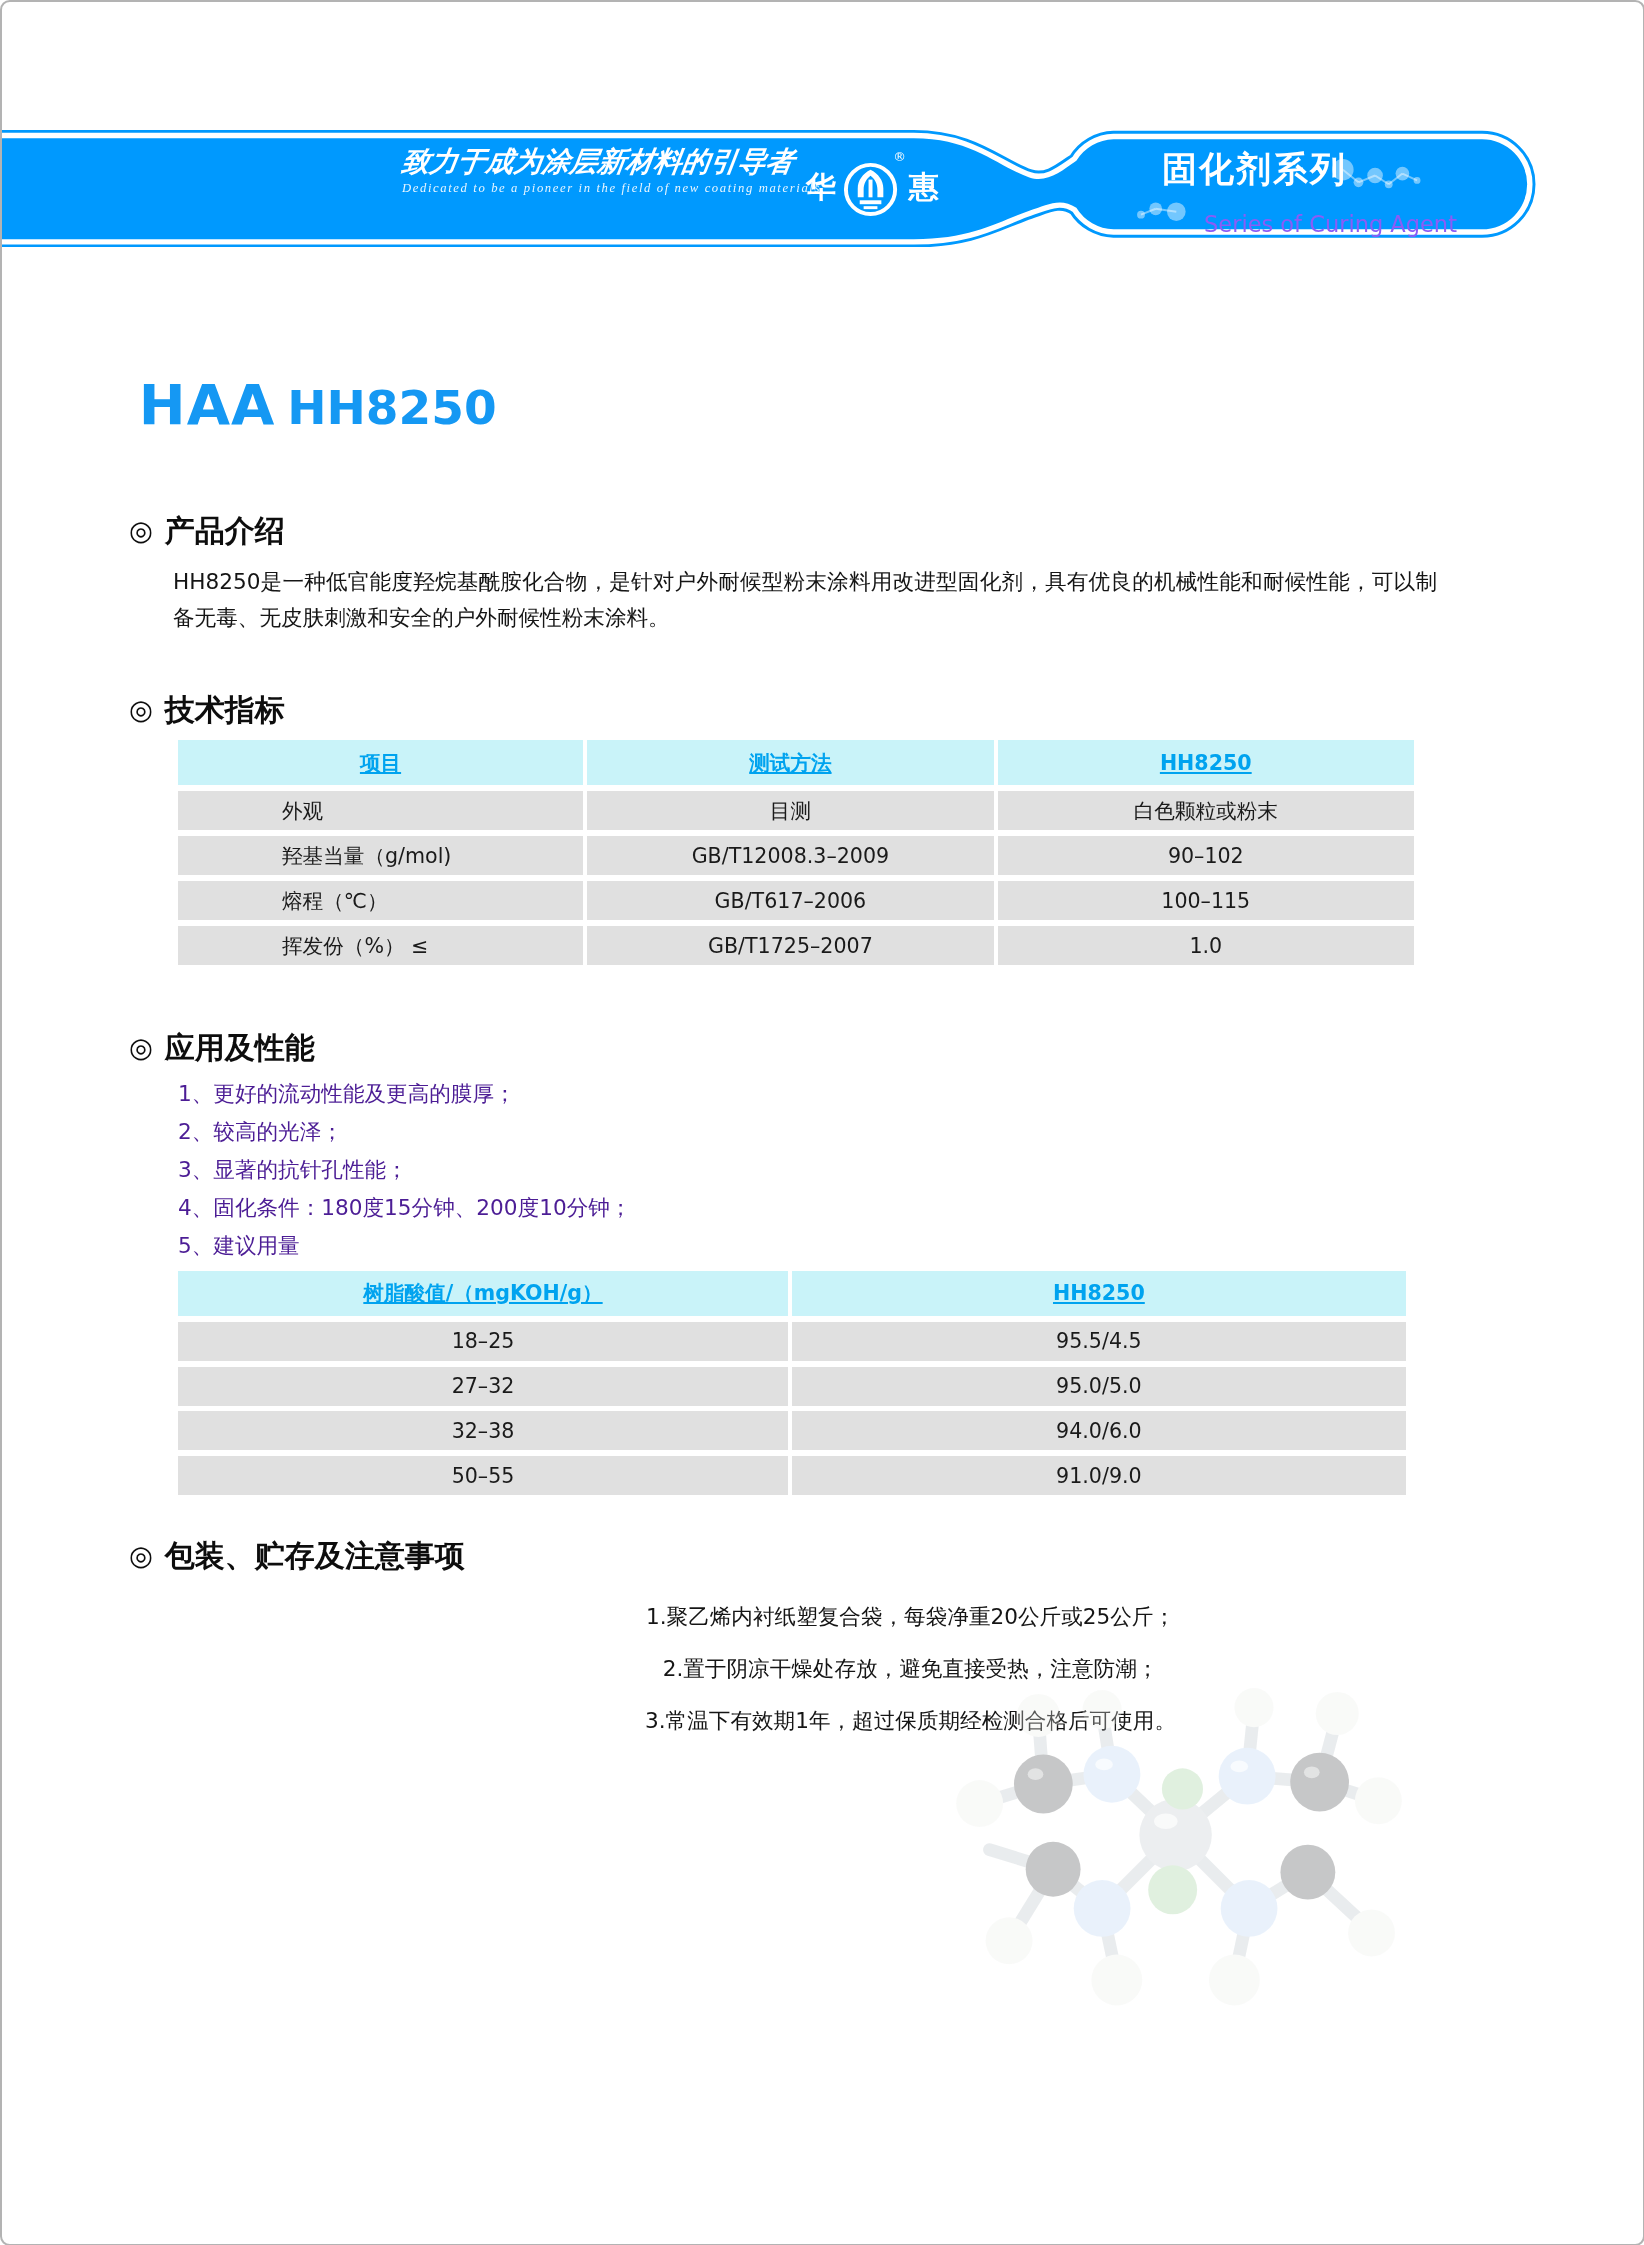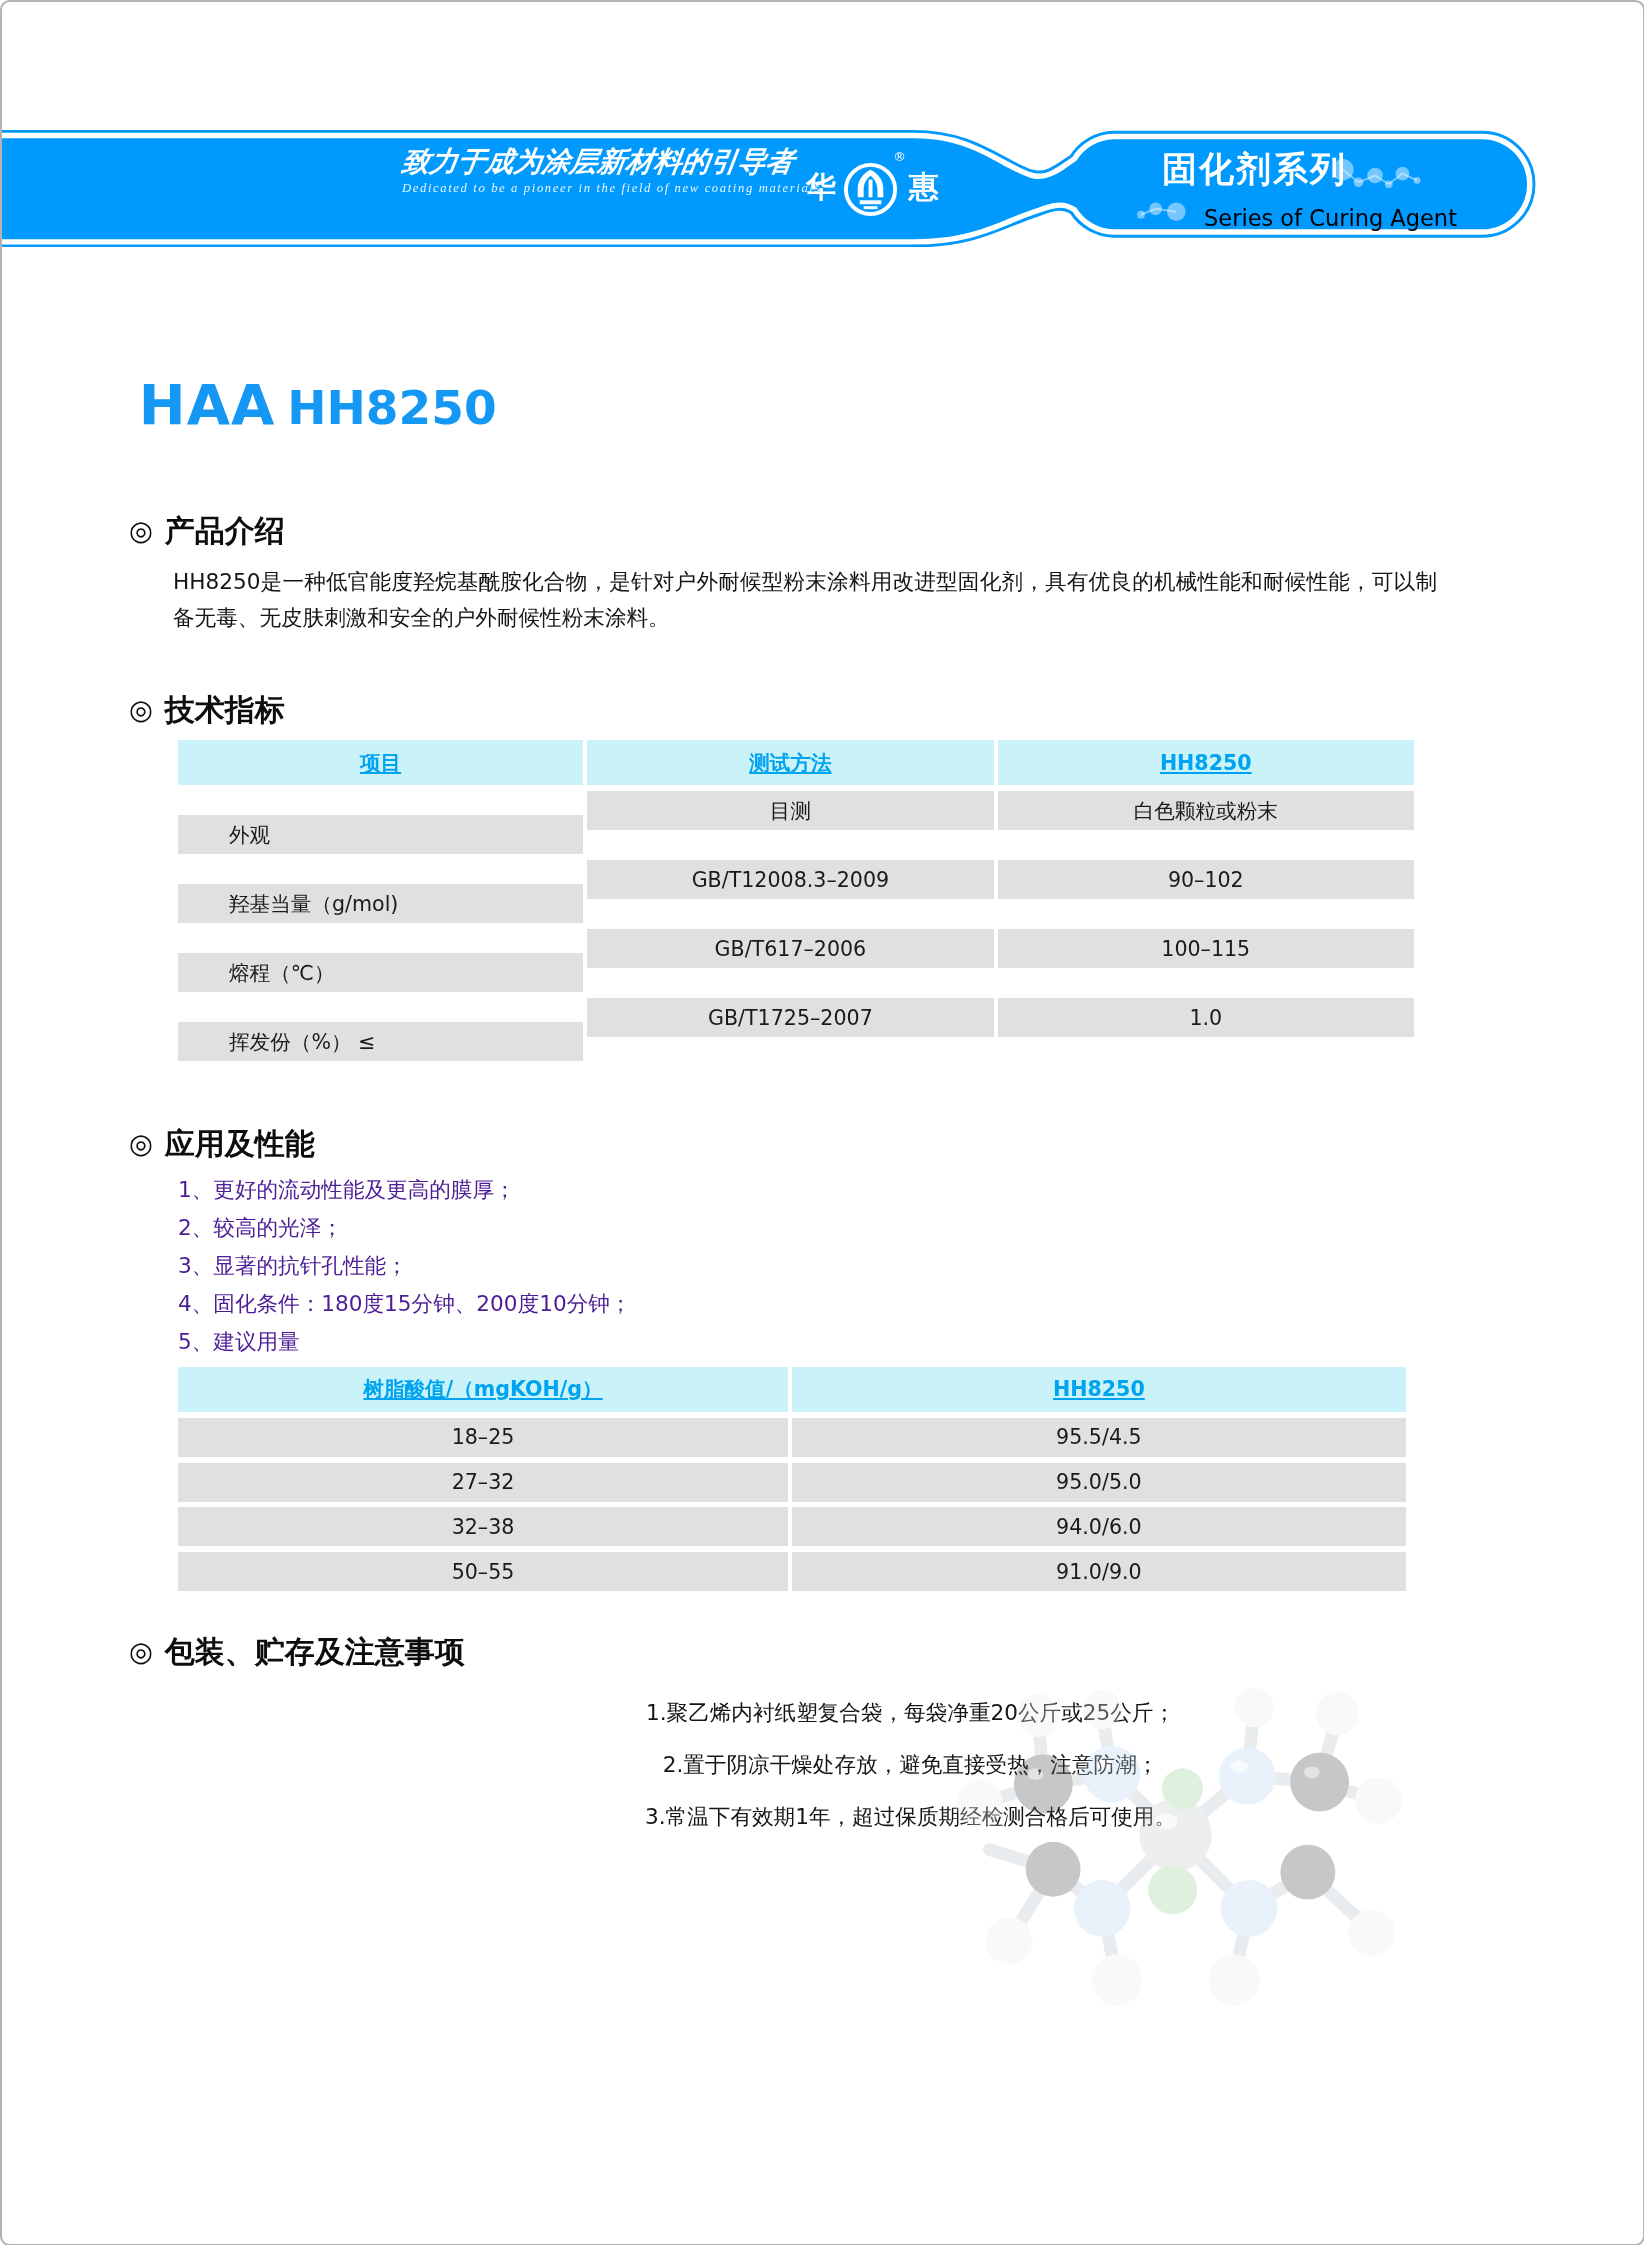--- a/index.html
+++ b/index.html
@@ -12,40 +12,40 @@
   .banner{position:relative;height:245px;}
   .banner svg.ribbon{position:absolute;left:0;top:0;}
   .slogan{position:absolute;left:400px;top:143px;width:392px;text-align:center;color:#fff;}
   .slogan-cn{font-size:28px;font-weight:bold;font-style:italic;transform:skewX(-8deg);line-height:33px;white-space:nowrap;}
   .slogan-en{font-family:"Liberation Serif","DejaVu Serif",serif;font-style:italic;font-size:12.7px;letter-spacing:1.6px;color:#e8f6ff;margin-top:2.9px;white-space:nowrap;}
   .brand{position:absolute;left:804px;top:151px;display:flex;align-items:center;gap:4.9px;color:#fff;}
   .brand-cn{font-size:30px;font-weight:bold;line-height:30px;}
   .emblem{position:relative;width:63px;height:67px;}
   .emblem .reg{position:absolute;top:-3.9px;right:-2px;font-size:12.7px;color:#fff;}
   .series-cn{position:absolute;left:1160px;top:144px;font-size:35px;font-weight:bold;color:#fff;letter-spacing:2px;white-space:nowrap;}
-  .series-en{position:absolute;left:1202px;top:203px;font-size:22.5px;color:#000000;white-space:nowrap;}
+  .series-en{position:absolute;left:1202px;top:209px;font-size:22.5px;color:#8b5cf6;white-space:nowrap;}
   .dots{position:absolute;}
   .dots-right{left:1327px;top:153px;}
   .dots-left{left:1133px;top:195px;}
   
   .content{padding:0 0 0 127px;}
   .product-title{margin:129px 0 0 9.8px;padding:0;line-height:57px;white-space:nowrap;}
   .t-haa{font-size:56px;font-weight:bold;letter-spacing:1px;}
   .t-code{font-size:47px;font-weight:bold;margin-left:11.8px;}
   .sec-head{display:flex;align-items:center;gap:11.8px;margin:0;padding:0;font-size:30px;font-weight:bold;color:#0d0d0d;line-height:39px;white-space:nowrap;}
   .sec-head .bullet{font-size:27.4px;font-weight:normal;line-height:39px;}
   .sec-intro{margin-top:69px;}
   .intro-body{margin:13.7px 0 0 44px;width:1264px;font-size:21.6px;line-height:36px;color:#151515;text-align:justify;}
   .sec-specs{margin-top:54px;}
   .tbl{display:grid;gap:5.9px 3.9px;margin:11.8px 0 0 49px;}
   .spec-tbl{grid-template-columns:405px 407px 416px;width:1227px;}
   .use-tbl{grid-template-columns:610px 614px;width:1268px;margin-top:5.9px;}
   .cell{background:#e0e0e0;height:39px;display:flex;align-items:center;justify-content:center;font-size:20.6px;color:#1a1a1a;white-space:nowrap;}
   .cell.hd{background:#c9f3f9;color:#00a3ef;font-weight:bold;height:45px;text-decoration:underline;}
-  .cell.lft{justify-content:flex-start;padding-left:51px;box-sizing:border-box;margin-top:24px;}
+  .cell.lft{justify-content:flex-start;padding-left:104px;box-sizing:border-box;}
   .sec-app{margin-top:63px;}
   .app-list{margin:7.8px 0 0 49px;}
   .app-item{font-size:21.6px;line-height:38px;color:#4c1d95;}
   .sec-pack{margin-top:41px;}
   .pack-list{margin:15.7px 0 0 49px;text-align:center;}
   .pack-item{font-size:21.6px;line-height:52px;color:#151515;}
   .molecule{position:absolute;left:953px;top:1686px;}
 </style>
 </head>
 <body>

